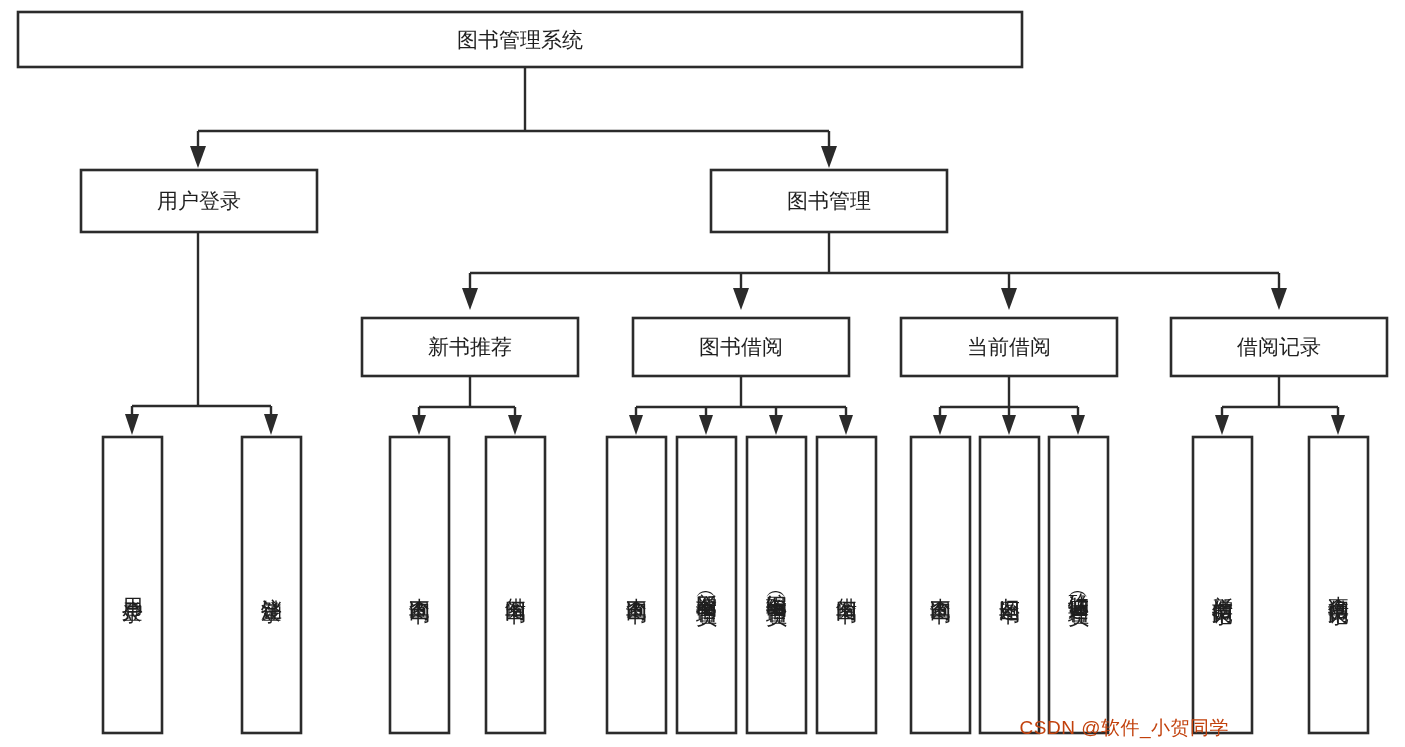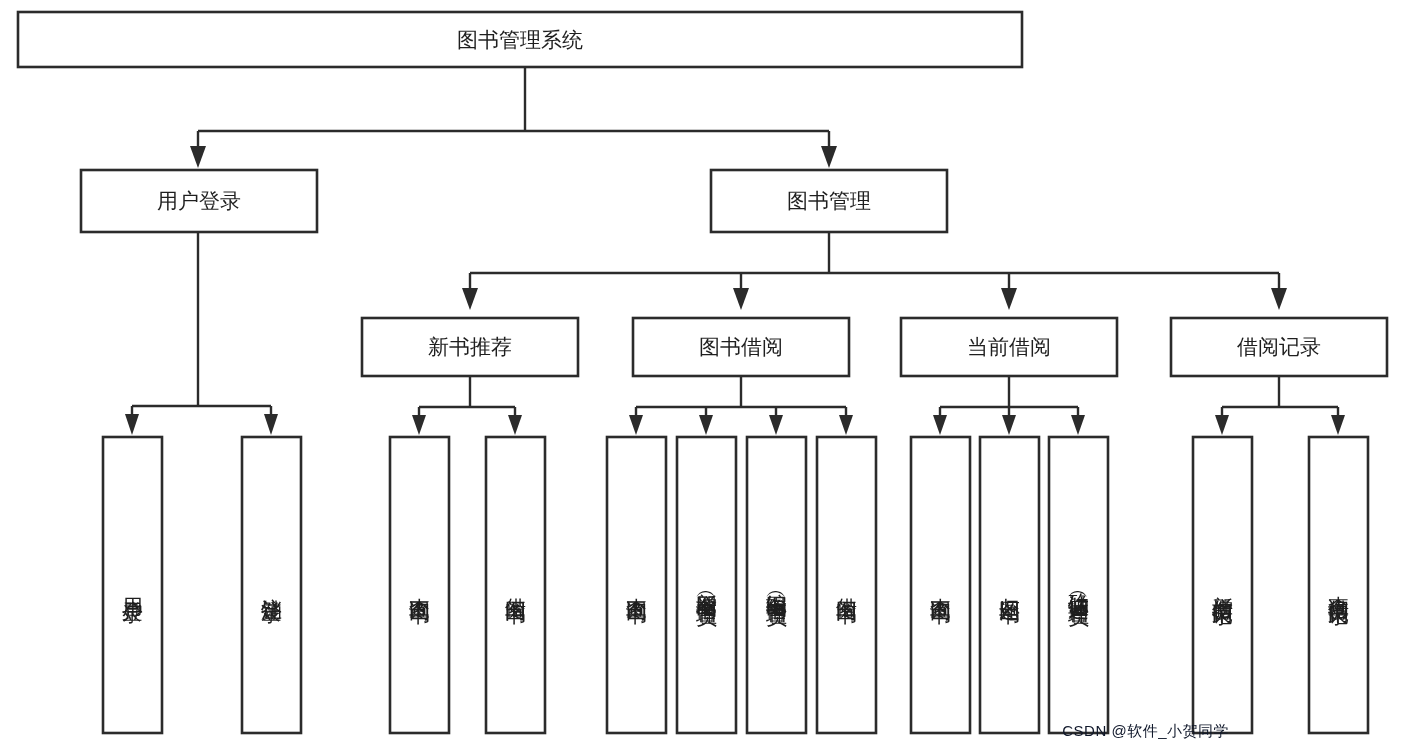--- a/index.html
+++ b/index.html
@@ -65,22 +65,22 @@
     letter-spacing: 2px;
     white-space: nowrap;
     pointer-events: none;
     user-select: none;
   }
   .watermark {
     position: absolute;
     right: 8px;
     bottom: 6px;
     font-family: "Liberation Sans", "DejaVu Sans", sans-serif;
-    font-size: 15px;
-    color: #0f172a;
+    font-size: 19px;
+    color: #c2410c;
     letter-spacing: 0.5px;
     white-space: nowrap;
   }
 </style>
 </head>
 <body>
 
 <div id="diagram-root">
 
   <svg class="diagram-svg" viewBox="0 0 1405 747" xmlns="http://www.w3.org/2000/svg">

